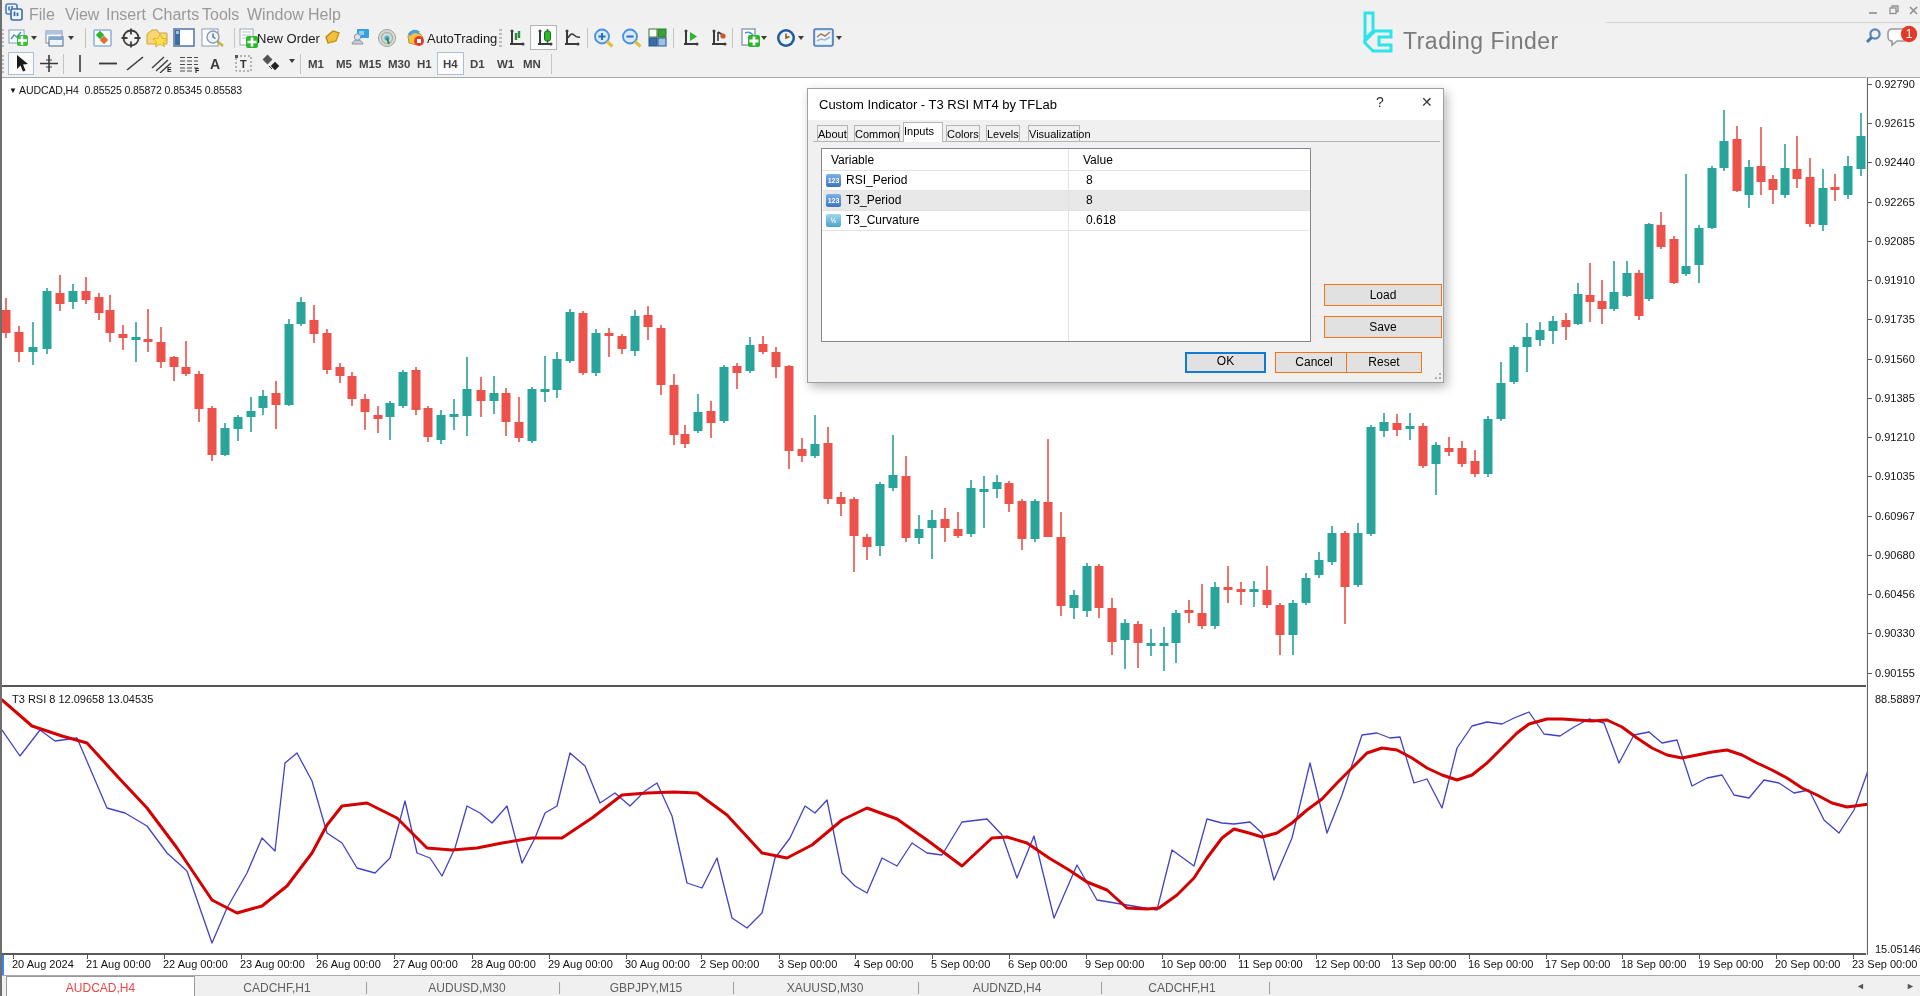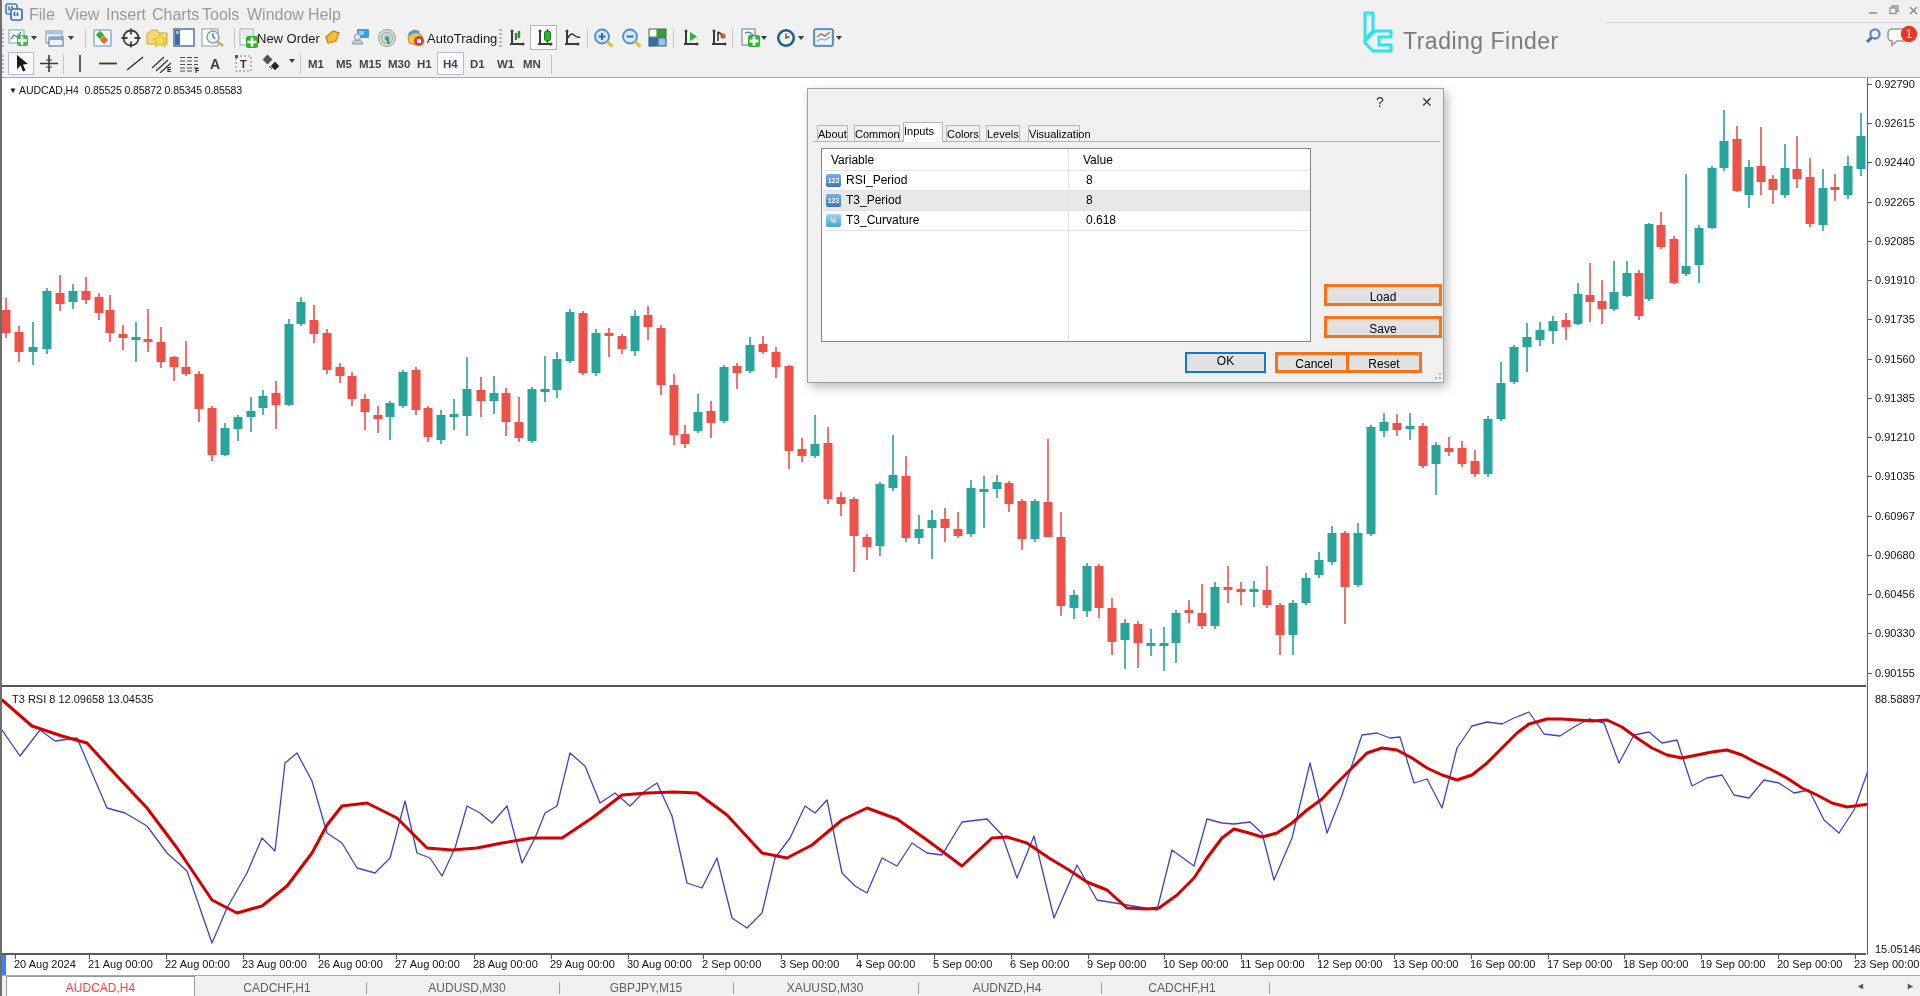--- a/index.html
+++ b/index.html
@@ -11,41 +11,41 @@
 .grip { position:absolute; left:1px; top:4px; width:3px; height:18px; background:repeating-linear-gradient(180deg,#bbb 0 2px,#f1f1f1 2px 4px); }
 .tflabel { position:absolute; top:7px; font-size:11.5px; font-weight:bold; color:#444; }
 .tbtext { position:absolute; top:6px; font-size:13px; color:#1a1a1a; }
 #chart { position:absolute; left:0; top:77px; width:1866px; height:608px; background:#fff; border-top:1px solid #a8a8a8; border-left:2px solid #888; }
 #paxis { position:absolute; left:1867px; top:77px; width:53px; height:878px; background:#fff; border-left:1px solid #666; border-top:1px solid #a8a8a8; z-index:0;}
 .pl { position:absolute; left:7px; font-size:11px; color:#111; }
 .ptick { position:absolute; left:0px; width:4px; height:1px; background:#555; }
 #ind { position:absolute; left:0; top:687px; width:1866px; height:266px; background:#fff; border-left:2px solid #888; }
 #sep1 { position:absolute; left:0; top:685px; width:1866px; height:2px; background:#555; }
 #sep2 { position:absolute; left:0; top:953px; width:1866px; height:2px; background:#5a5a5a; }
-#daxis { position:absolute; left:0; top:955px; width:1920px; height:20px; background:#fff; border-left:6px solid #3b82f6;}
+#daxis { position:absolute; left:0; top:955px; width:1920px; height:20px; background:#fff; border-left:4px solid #3b82f6;}
 .dl { position:absolute; top:3px; font-size:11px; color:#111; white-space:nowrap; }
 .dtick { position:absolute; top:0px; width:1px; height:4px; background:#555; }
 #tabbar { position:absolute; left:0; top:975px; width:1920px; height:21px; background:#f0f0f0; border-top:1px solid #a9a9a9; }
 .itab { position:absolute; top:5px; font-size:12px; color:#5f5f5f; text-align:center; }
 .tsep { position:absolute; top:4px; font-size:12px; color:#9a9a9a; }
 #activetab { position:absolute; left:6px; top:0px; width:189px; height:21px; background:#fff; border:1px solid #999; border-bottom:none; font-size:12px; color:#ef4444; text-align:center; padding-top:4px; }
 #ohlc { position:absolute; left:7px; top:6px; font-size:10.5px; color:#111; letter-spacing:-0.1px; }
 #indlabel { position:absolute; left:10px; top:6px; font-size:11px; color:#111; }
 #dialog { position:absolute; left:807px; top:88px; width:637px; height:295px; background:#f0f0f0; border:1px solid #9aa0a6; box-shadow:3px 4px 10px rgba(0,0,0,0.28); }
 #dtitle { position:absolute; left:0; top:0; width:100%; height:31px; background:#fff; }
 #dtitle span { position:absolute; left:11px; top:8px; font-size:13px; color:#000; }
 .dctl { position:absolute; top:5px; font-size:14px; color:#333; }
 .tab { position:absolute; top:36px; height:17px; font-size:11px; color:#000; background:#f0f0f0; border:1px solid #b5b5b5; border-bottom:none; padding:2px 10px 0 0; text-align:center; }
 #tabline { position:absolute; left:5px; top:52px; width:627px; height:1px; background:#b5b5b5; }
 #dtable { position:absolute; left:13px; top:59px; width:490px; height:194px; background:#fff; border:1px solid #828790; }
 .hrow { position:absolute; left:0; width:100%; height:1px; background:#e3e3e3; }
 #vcol { position:absolute; left:246px; top:0; width:1px; height:192px; background:#e3e3e3; }
 .rowtxt { position:absolute; font-size:12px; color:#000; }
 .icon123 { position:absolute; left:4px; width:15px; height:13px; border-radius:2px; background:linear-gradient(180deg,#7ab1e8,#3a74c0); color:#fff; font-size:7px; font-weight:bold; text-align:center; line-height:13px; }
-.btn { position:absolute; background:#e1e1e1; border:3px solid #f97316; font-size:12px; color:#000; text-align:center; }
+.btn { position:absolute; background:#e1e1e1; border:1px solid #f97316; font-size:12px; color:#000; text-align:center; }
 #okbtn { border:2px solid #0f7ad0; line-height:15px !important; }
 #logo-text { position:absolute; left:1403px; top:28px; font-size:23px; color:#7a7a7a; letter-spacing:0.5px; }
 </style></head>
 <body>
 <div id="menubar">
   <svg class="abs" style="left:5px;top:3px" width="18" height="18" viewBox="0 0 18 18">
     <rect x="1" y="1" width="11" height="10" rx="2" fill="#eef4fb" stroke="#4a7ebb" stroke-width="1.6"></rect>
     <rect x="6" y="6" width="11" height="11" rx="2" fill="#f5f9ff" stroke="#3569b2" stroke-width="1.6"></rect>
     <rect x="3.2" y="3.5" width="1.8" height="4" fill="#4a7ebb"></rect>
     <rect x="6.2" y="3" width="1.8" height="3" fill="#4a7ebb"></rect>
@@ -702,20 +702,23 @@
     <div class="tsep" style="left:558px">|</div>
     <div class="tsep" style="left:732px">|</div>
     <div class="tsep" style="left:917px">|</div>
     <div class="tsep" style="left:1100px">|</div>
     <div class="tsep" style="left:1268px">|</div>
   <div class="abs" style="left:1856px;top:5px;font-size:9px;color:#555">◄</div>
   <div class="abs" style="left:1906px;top:5px;font-size:9px;color:#555">►</div>
 </div>
 
 <div id="dialog">
+  <div id="dtitle">
+      <span>Custom Indicator - T3 RSI MT4 by TFLab</span>
+    </div>
   <div class="dctl" style="left:568px">?</div>
   <div class="dctl" style="left:613px">✕</div>
   <div class="tab" style="left:9px;width:31px">About</div>
   <div class="tab" style="left:46px;width:46px">Common</div>
   <div class="tab" style="left:95px;width:40px;top:33px;height:20px;background:#fcfcfc;z-index:2">Inputs</div>
   <div class="tab" style="left:138px;width:34px">Colors</div>
   <div class="tab" style="left:178px;width:34px">Levels</div>
   <div class="tab" style="left:220px;width:52px">Visualization</div>
   <div id="tabline"></div>
   <div id="dtable">

